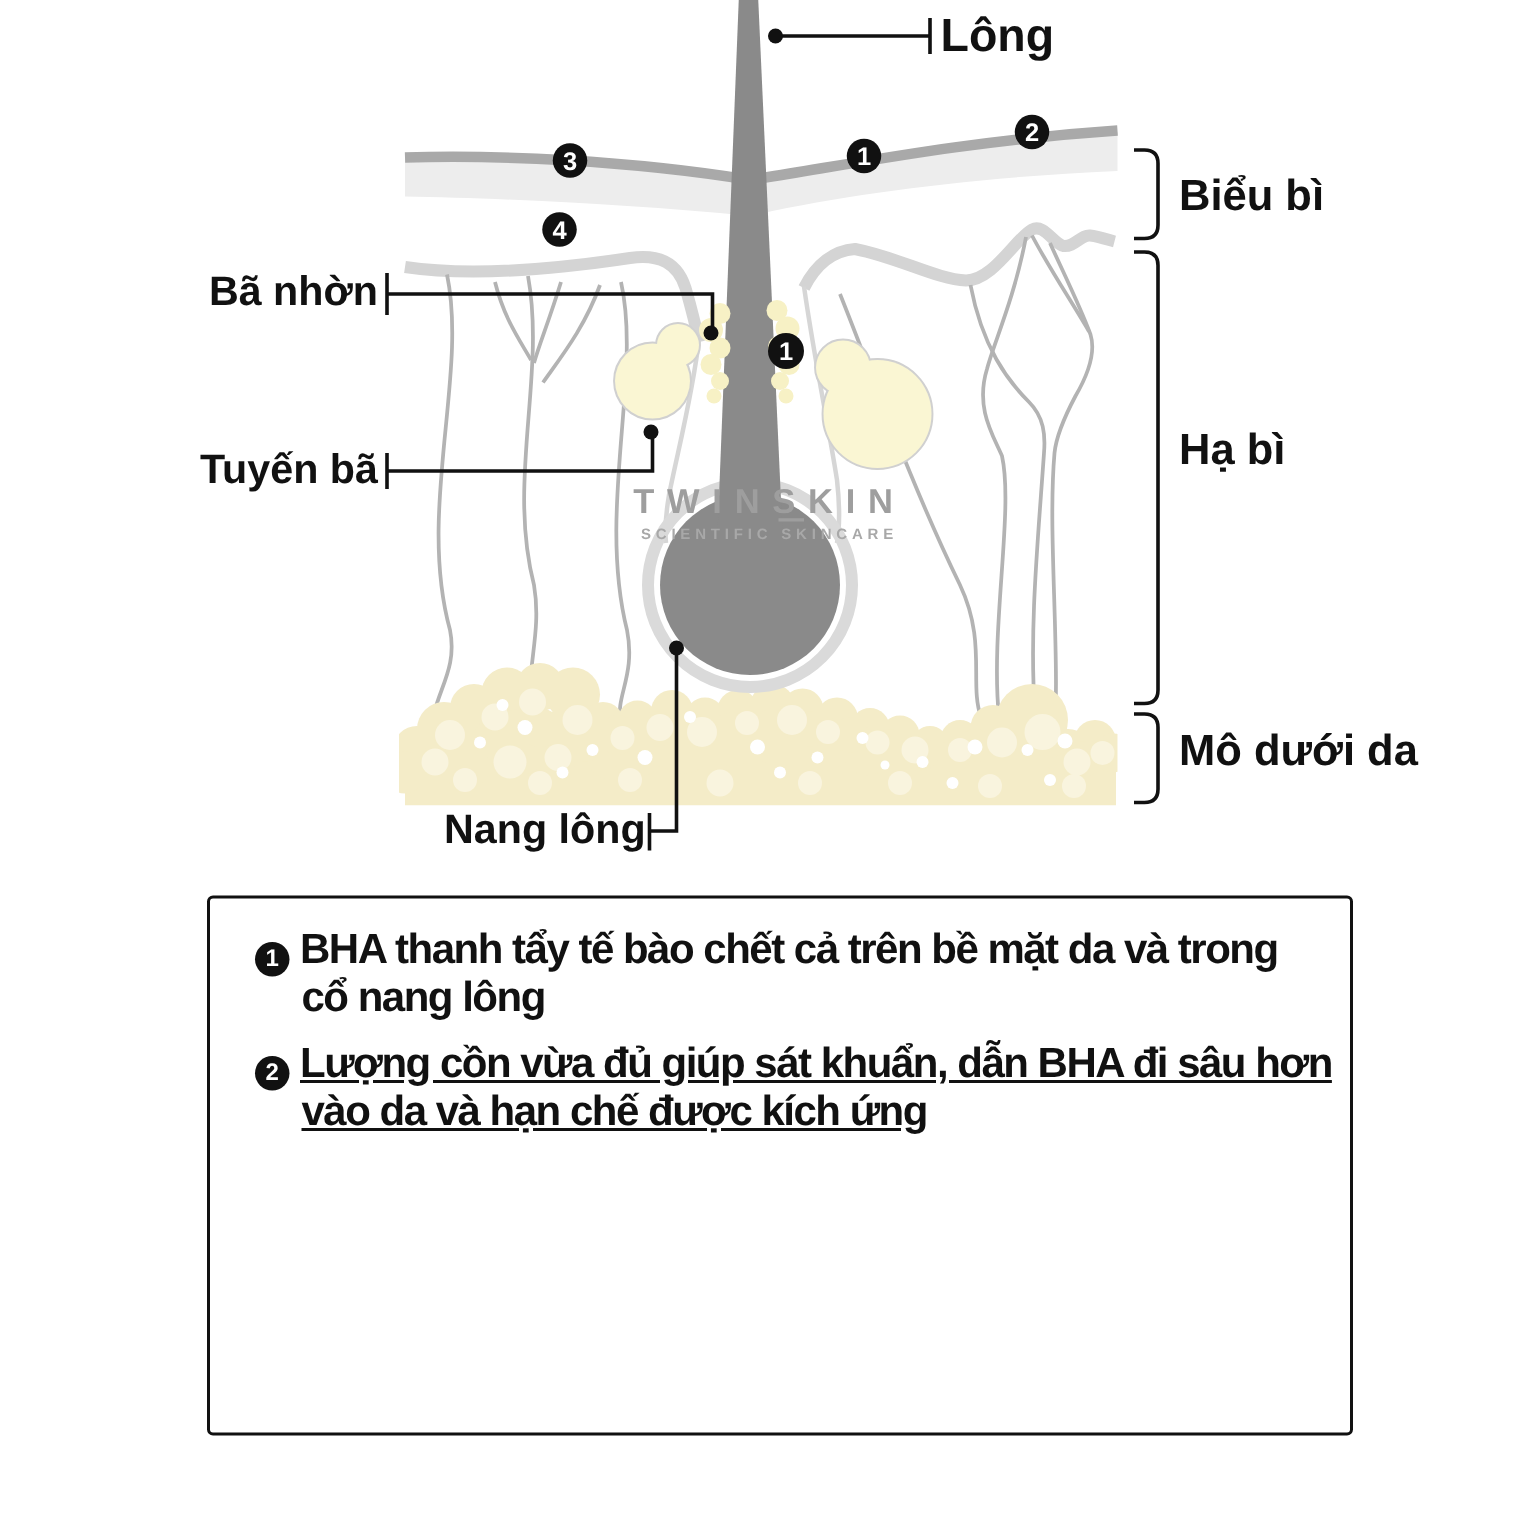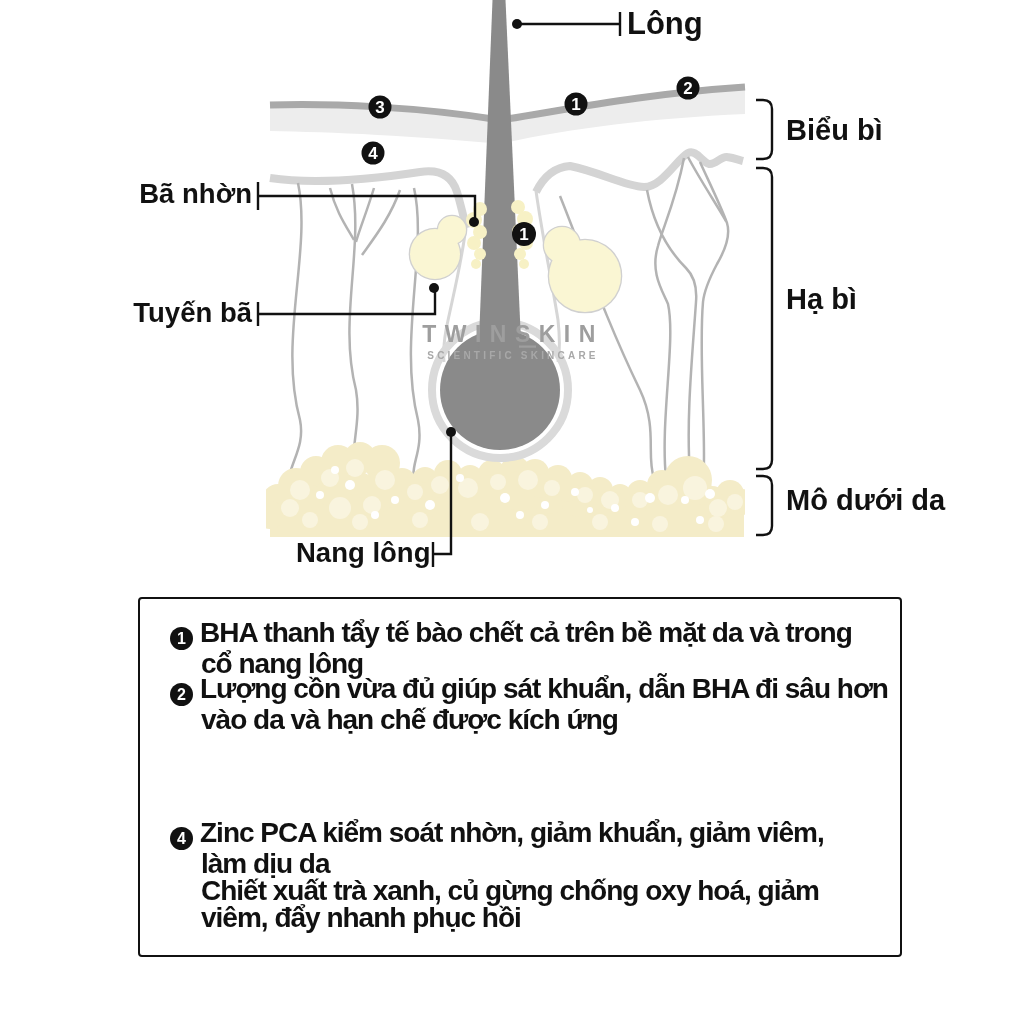--- a/index.html
+++ b/index.html
@@ -231,19 +231,16 @@
         <text x="373" y="159" fill="#fff">4</text>
       <circle cx="524" cy="234" r="12" fill="#111"></circle>
         <text x="524" y="240" fill="#fff">1</text>
     </g>
   </g>
 </svg>
 <div id="box">
   <div class="item" style="top:20px;">
       <div class="cont"><span class="bdg">1</span>BHA thanh tẩy tế bào chết cả trên bề mặt da và trong<br>cổ nang lông</div>
     </div>
-  <div class="item" style="top:76px;">
+  <div class="item" style="top:96px;text-decoration:underline;">
       <div class="cont"><span class="bdg">2</span>Lượng cồn vừa đủ giúp sát khuẩn, dẫn BHA đi sâu hơn<br>vào da và hạn chế được kích ứng</div>
     </div>
-  <div class="item" style="top:220px;">
-      <div class="cont"><span class="bdg">4</span>Zinc PCA kiểm soát nhờn, giảm khuẩn, giảm viêm,<br>làm dịu da<br>Chiết xuất trà xanh, củ gừng chống oxy hoá, giảm<br>viêm, đẩy nhanh phục hồi</div>
-    </div>
 </div>
 
 </body></html>

